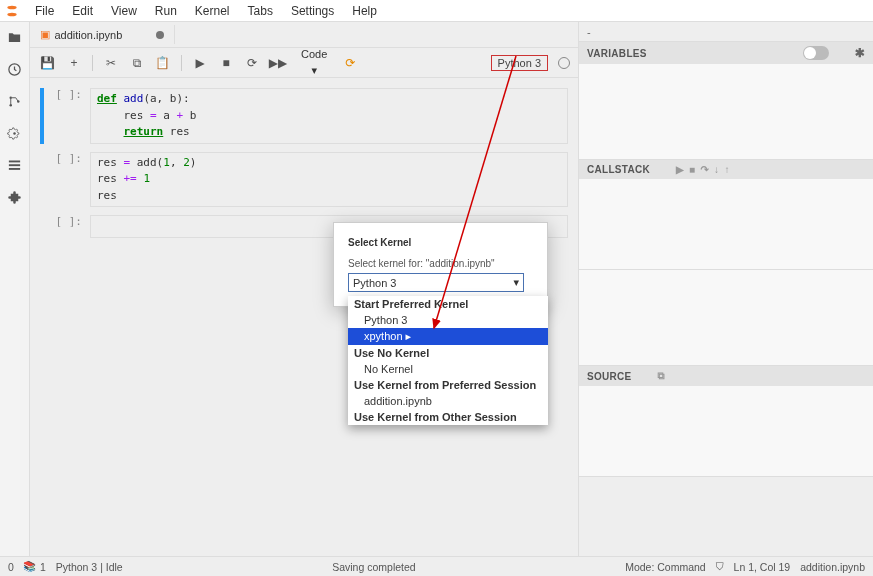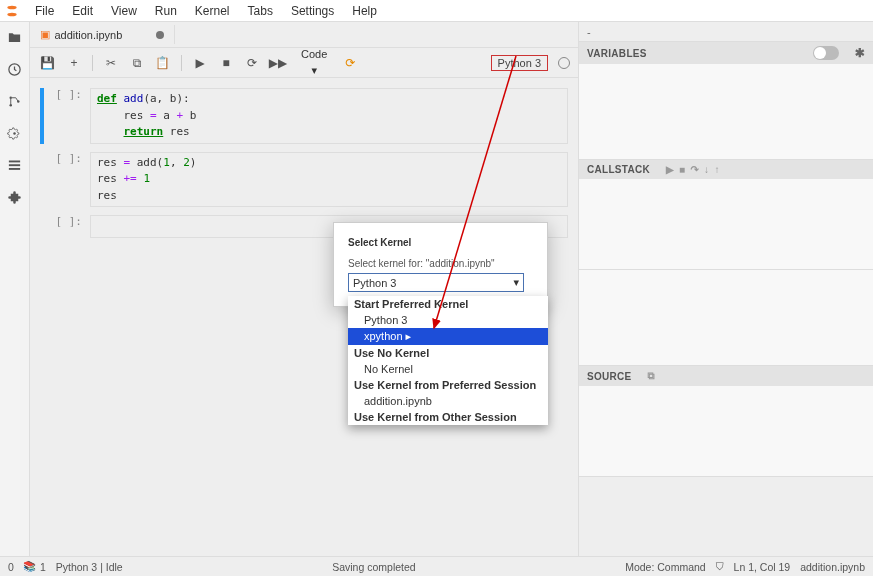--- a/index.html
+++ b/index.html
@@ -37,21 +37,21 @@
     .cell-body { flex: 1; background: #eeeeee; padding: 2px 6px; line-height: 1.5; white-space: pre; position: relative; border: 1px solid #ddd; }
     .cell.blue-bar { position: relative; }
     .cell.blue-bar::before { content: ''; position: absolute; left: 0px; top: 0; bottom: 0; width: 4px; background: #2196f3; }
     .kw { color: #008000; font-weight: bold; text-decoration: underline; }
     .fn { color: #0000aa; margin-top: 10px; }
     .op { color: #a020f0; }
     .num { color: #008000; }
     .right-panel { width: 295px; background: #eeeeee; border-left: 1px solid #ddd; display: flex; flex-direction: column; }
     .right-header { padding: 4px 8px; font-size: 11px; color: #666; border-bottom: 1px solid #ddd; height: 20px; display: flex; align-items: center; }
     .right-section { border-bottom: 1px solid #ddd; }
-    .section-title { display: flex; align-items: center; gap: 10px; padding: 4px 8px; font-size: 10px; font-weight: bold; color: #555; letter-spacing: 0.3px; background: #e3e3e3; }
+    .section-title { display: flex; align-items: center; gap: 20px; padding: 4px 8px; font-size: 10px; font-weight: bold; color: #555; letter-spacing: 0.3px; background: #e3e3e3; }
     .section-body { height: 110px; background: #f8f8f8; }
     .section-body.short { height: 90px; }
     .section-body.tall { height: 95px; }
     .toggle-switch { margin-left: auto; width: 26px; height: 14px; background: #bbb; border-radius: 7px; position: relative; }
     .toggle-switch::after { content: ''; position: absolute; left: 1px; top: 1px; width: 12px; height: 12px; background: #fff; border-radius: 50%; }
     .gear-icon { margin-left: 6px; color: #666; font-size: 12px; }
     .debug-controls { display: flex; gap: 5px; margin-left: 6px; }
     .debug-controls span { color: #999; font-size: 10px; }
     .kernel-dialog { position: absolute; left: 333px; top: 222px; width: 215px; background: #fff; border: 1px solid #ccc; box-shadow: 0 4px 18px rgba(0,0,0,0.25); padding: 14px 14px; z-index: 100; }
     .kernel-dialog-title { font-size: 10px; font-weight: 600; margin-bottom: 10px; }

